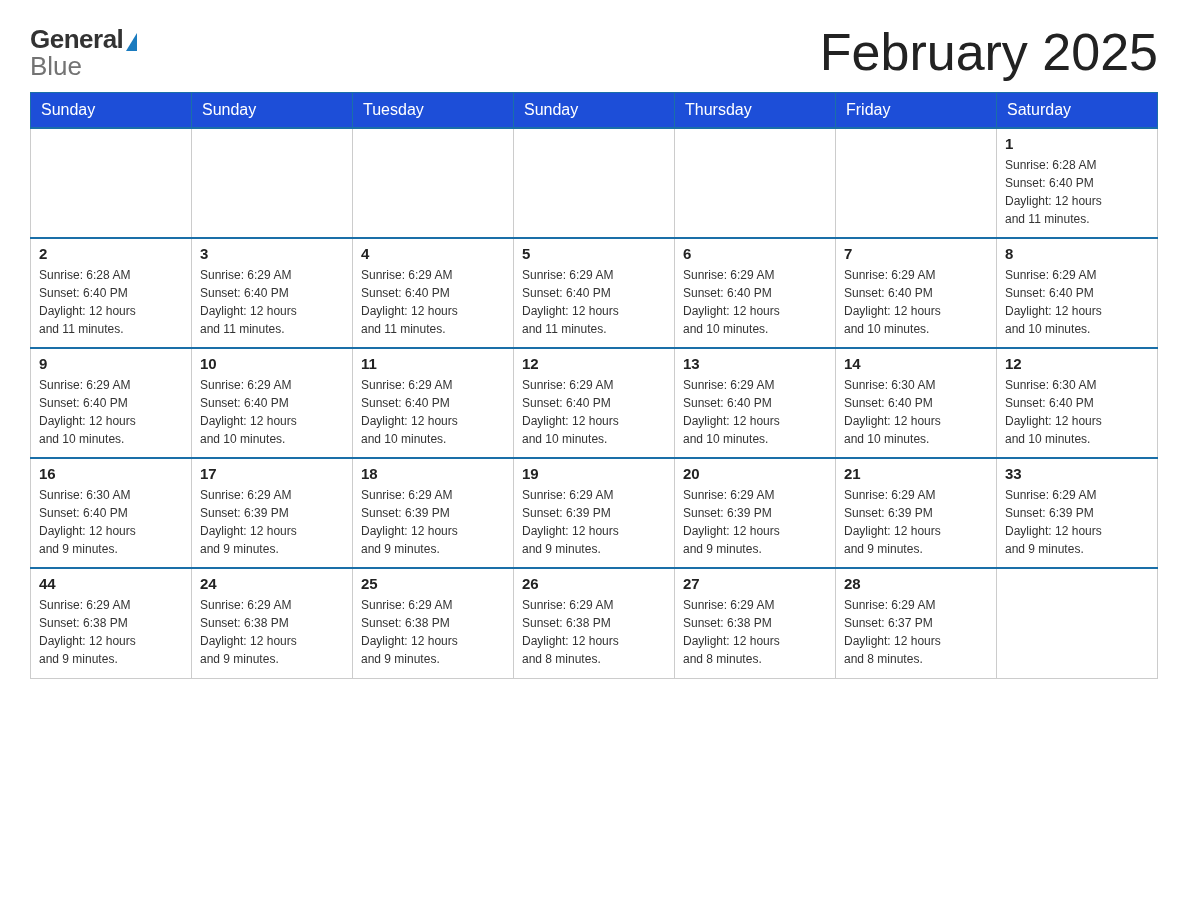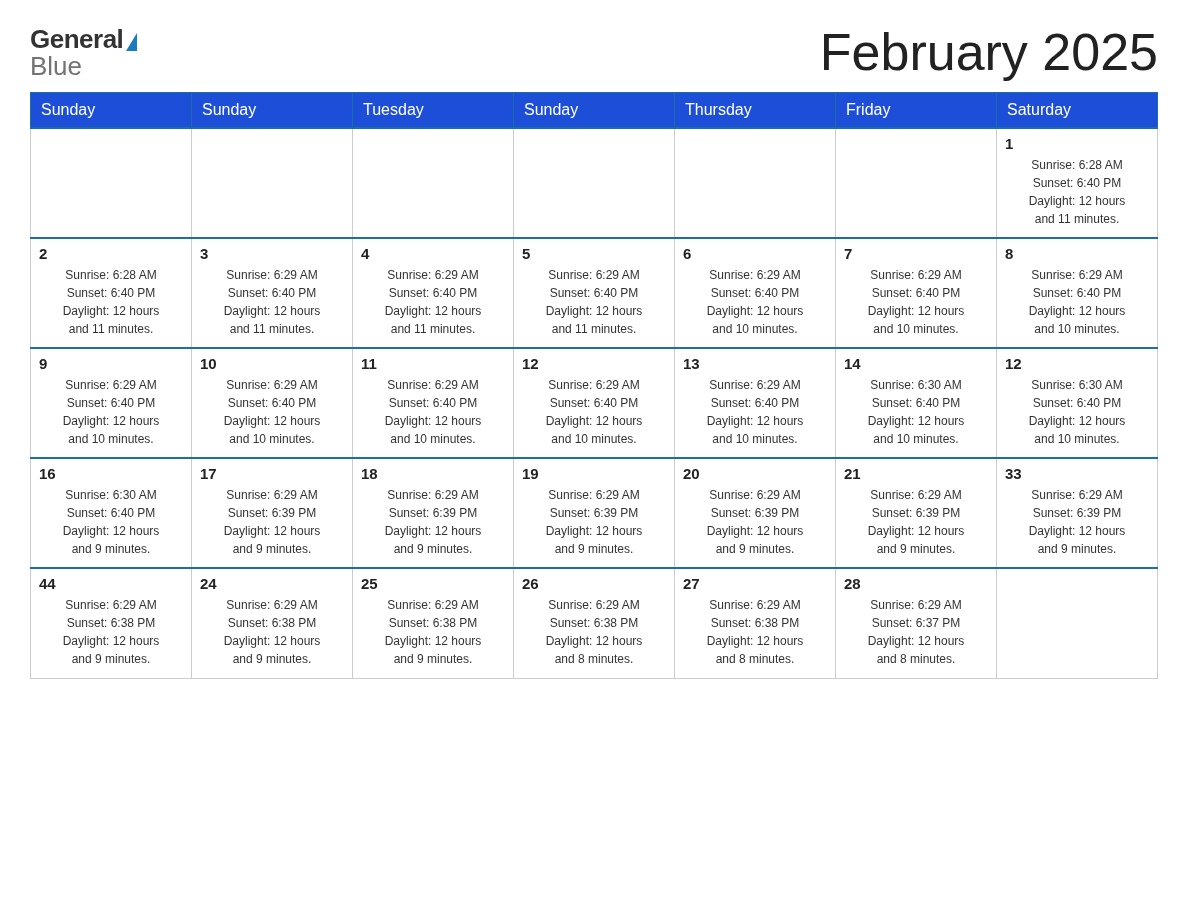--- a/index.html
+++ b/index.html
@@ -86,21 +86,20 @@
       font-size: 15px;
       font-weight: bold;
       color: #222;
       display: block;
       margin-bottom: 4px;
     }
     .day-info {
       font-size: 12px;
       color: #333;
       line-height: 1.5;
-      text-align: center;
     }
     .empty-cell {
       background: #fff;
     }
     .week-row td {
       border-top: 2px solid #1a6fa8;
     }
   </style>
 </head>
 <body>

